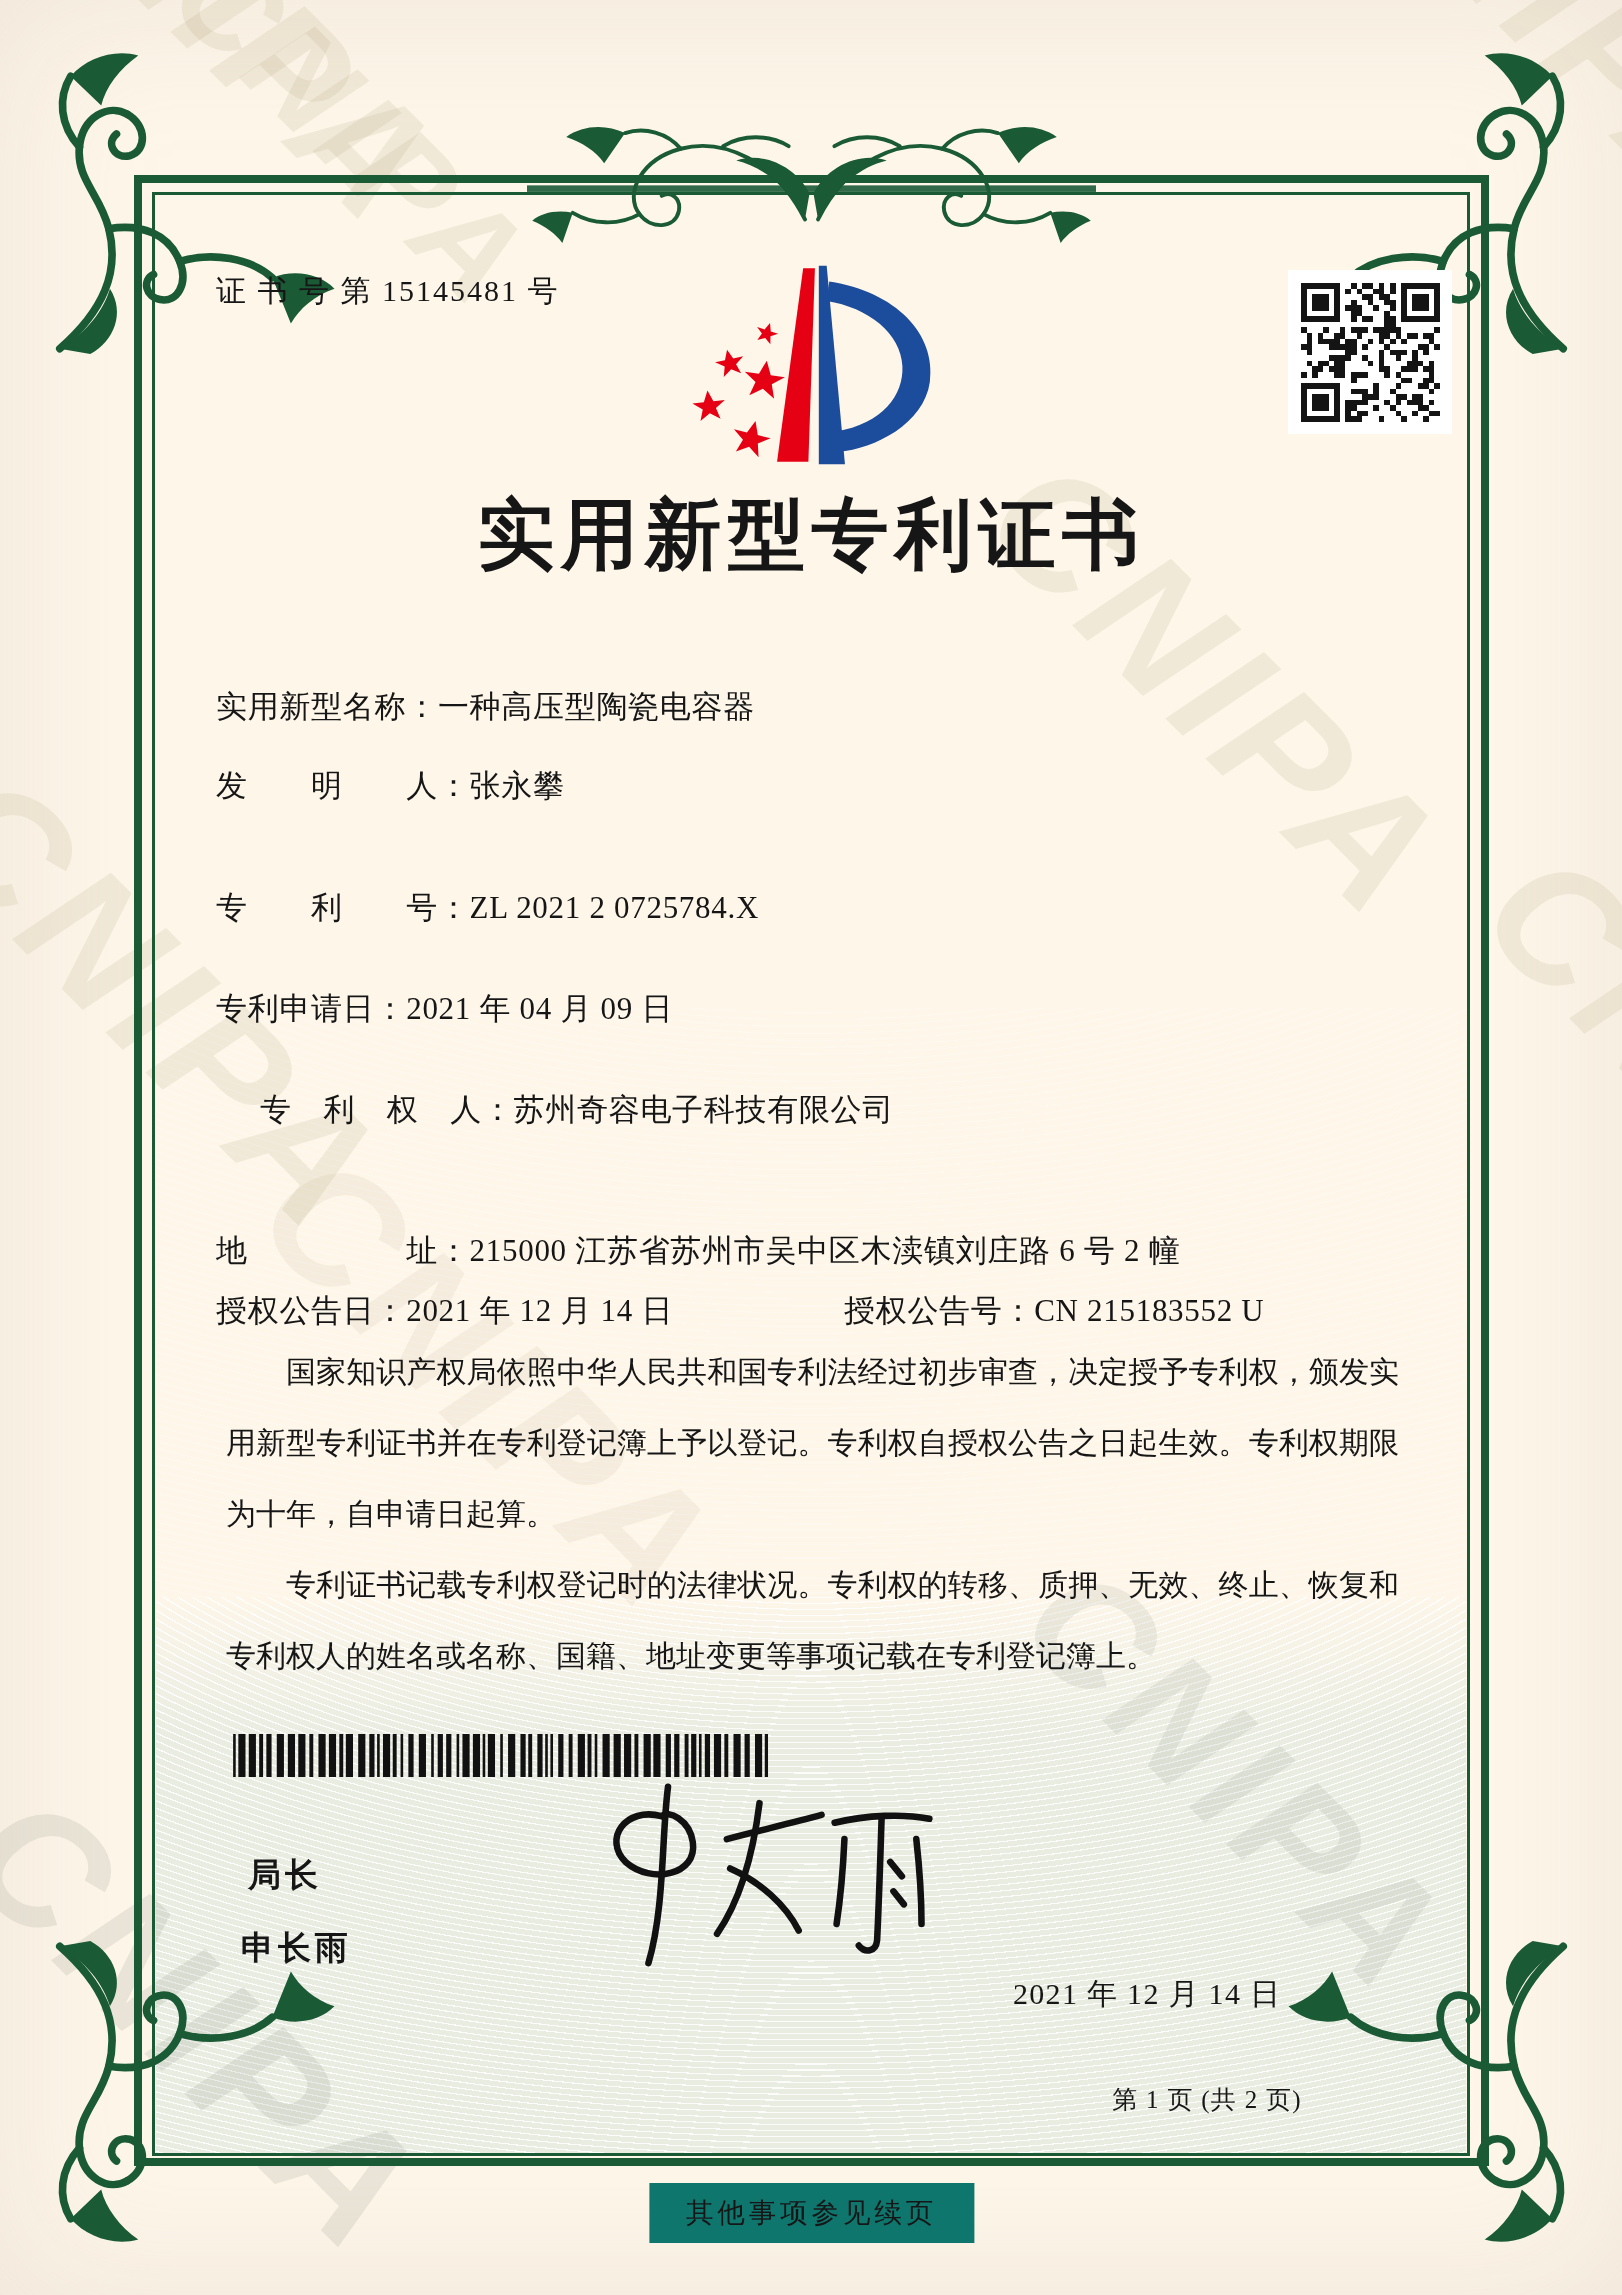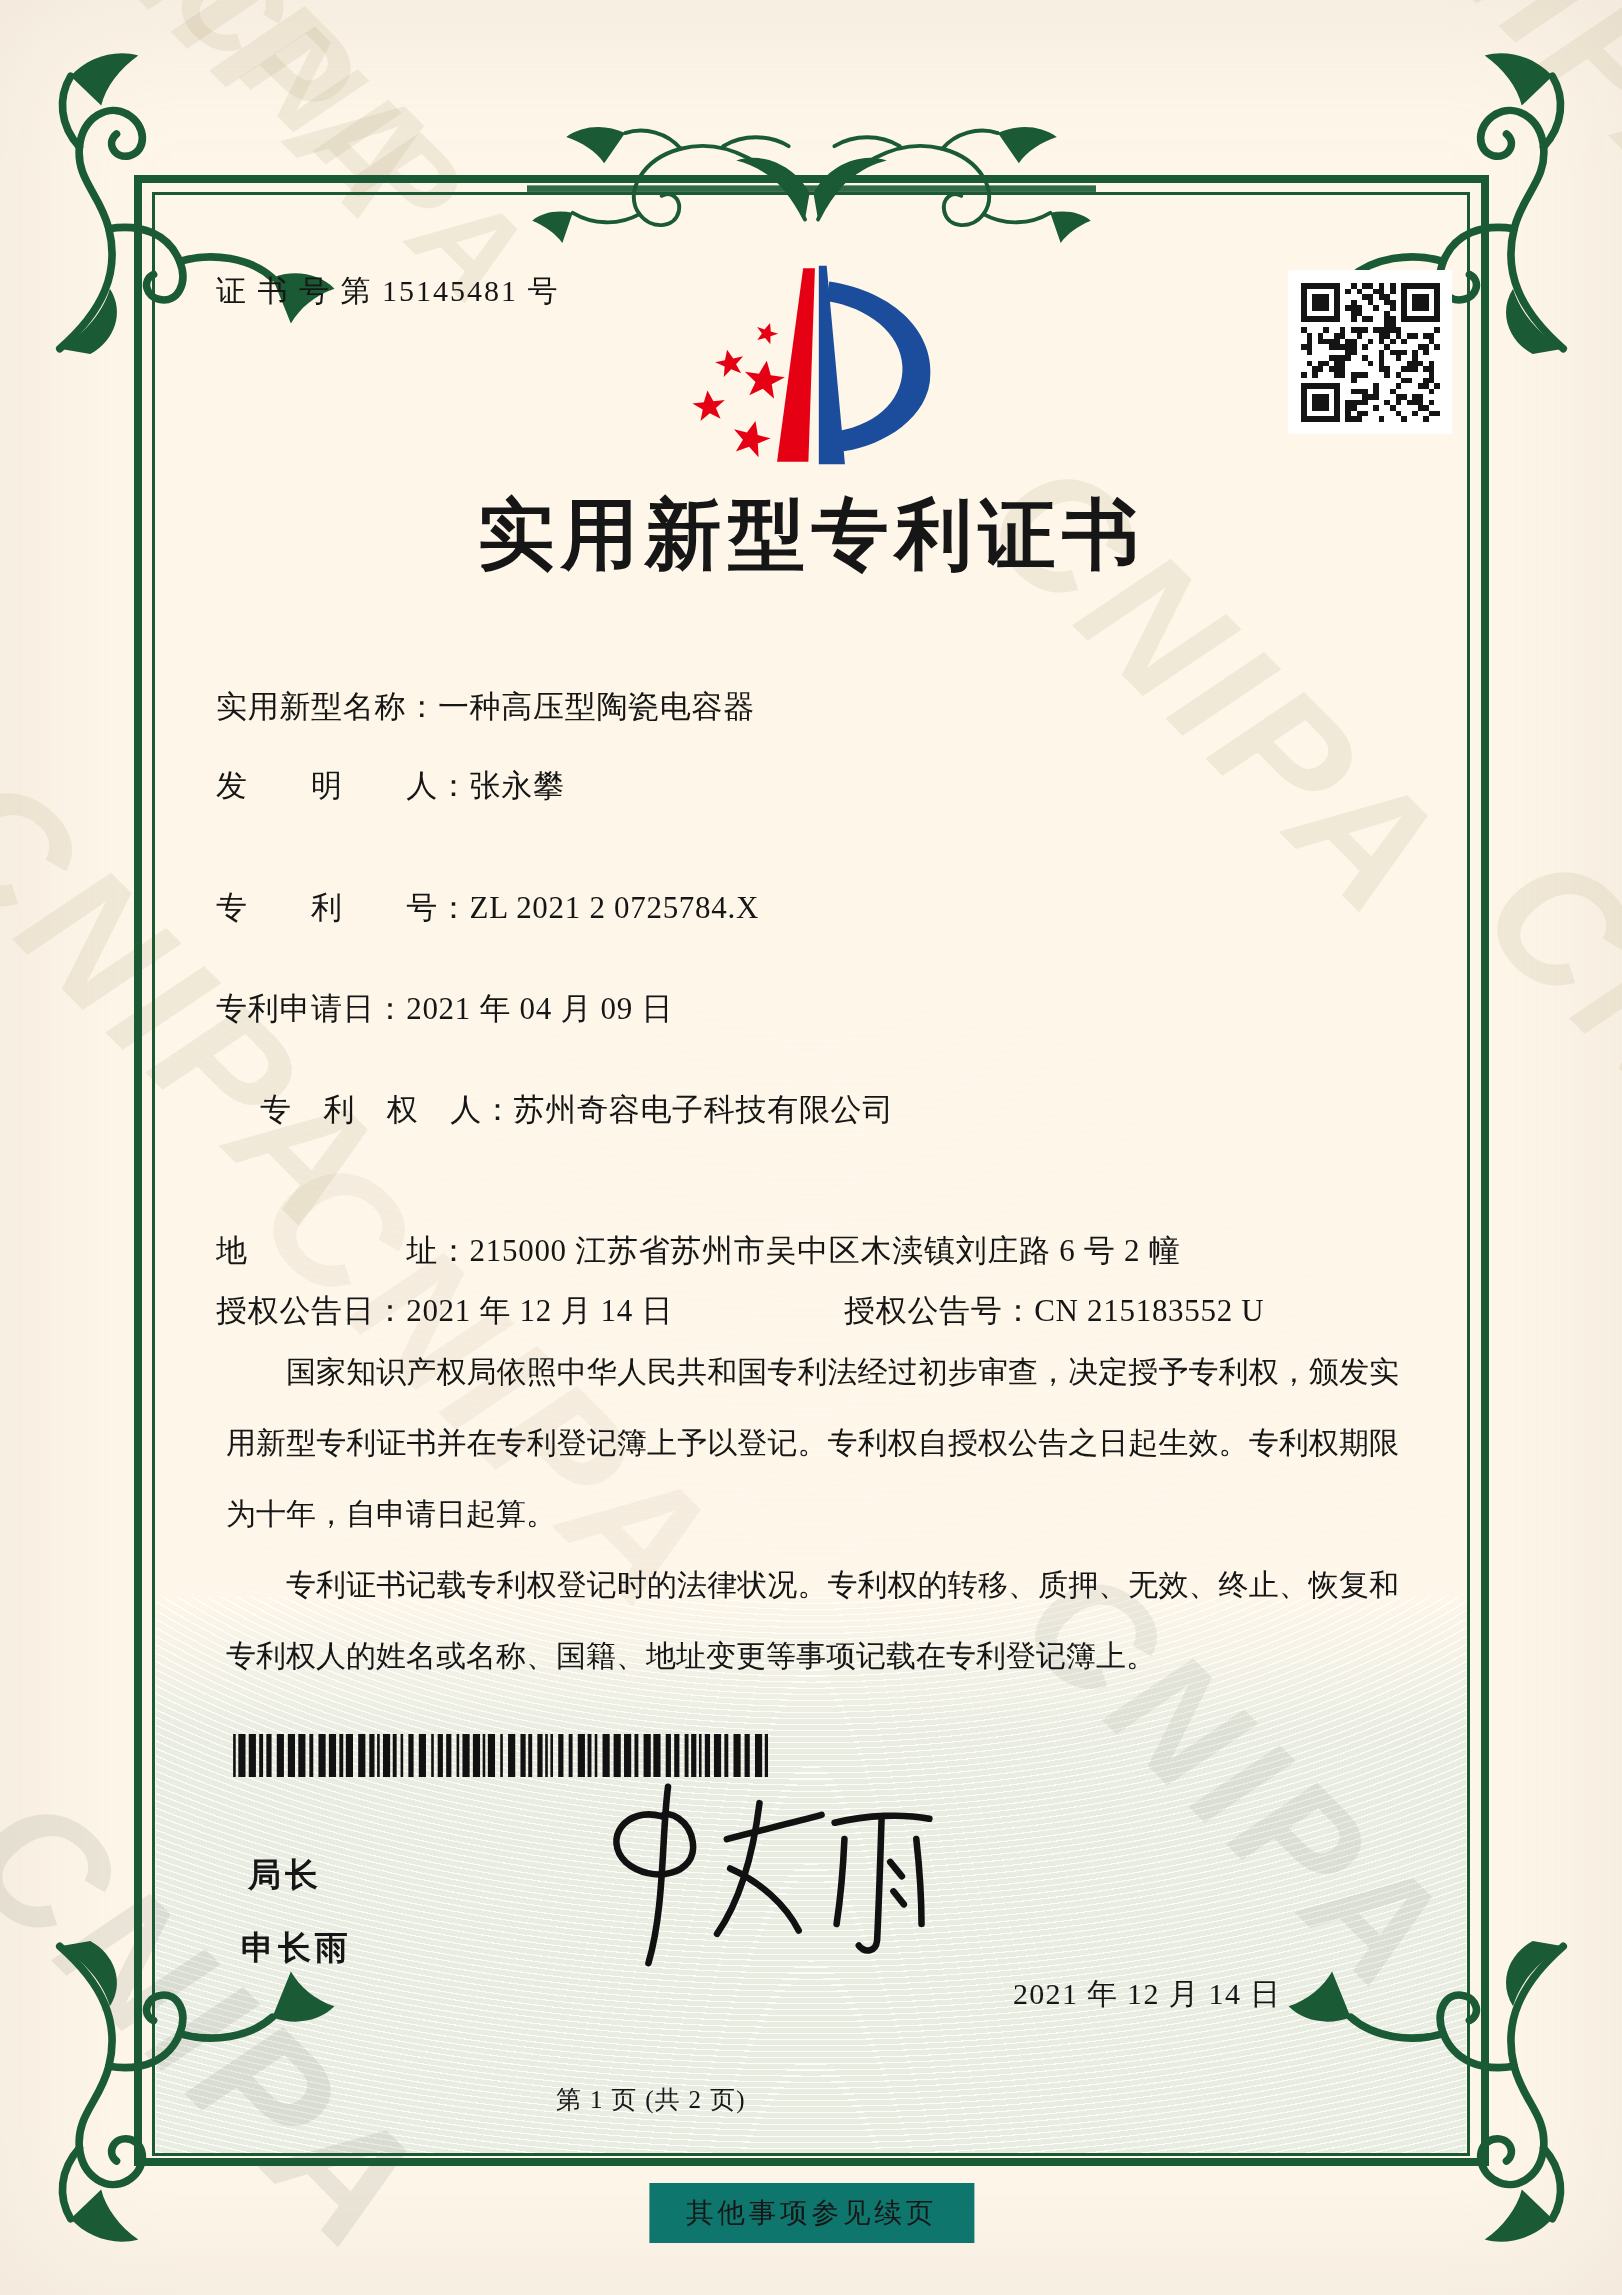--- a/index.html
+++ b/index.html
@@ -62,21 +62,21 @@
   }
   .body-text p{margin:0;text-indent:2em;}
   .bt{top:1336px;}
   .barcode{position:absolute;left:232px;top:1734px;z-index:4;}
   .comm-label{position:absolute;left:248px;top:1853px;font-size:33px;font-weight:700;
     font-family:"Liberation Sans","DejaVu Sans",sans-serif;z-index:4;letter-spacing:3.9px;}
   .comm-name{position:absolute;left:241px;top:1926px;font-size:33px;font-weight:700;
     font-family:"Liberation Sans","DejaVu Sans",sans-serif;z-index:4;letter-spacing:3.9px;}
   .signature{position:absolute;left:550px;top:1777px;width:419px;height:196px;z-index:4;}
   .issue-date{position:absolute;left:1013px;top:1974px;font-size:30px;z-index:4;letter-spacing:1.3px;}
-  .page-no{position:absolute;left:0;top:2083px;width:1302px;text-align:center;font-size:25px;z-index:4;letter-spacing:1.3px;}
+  .page-no{position:absolute;left:0;top:2083px;width:1302px;text-align:right;font-size:25px;z-index:4;letter-spacing:1.3px;}
   .cont-note{
     position:absolute;left:50%;transform:translateX(-50%);top:2183px;
     background:#0f766e;padding:11.8px 37px;font-size:27.5px;letter-spacing:3.9px;z-index:4;
   }
 </style>
 </head>
 <body>
 
 <div id="page">
 

